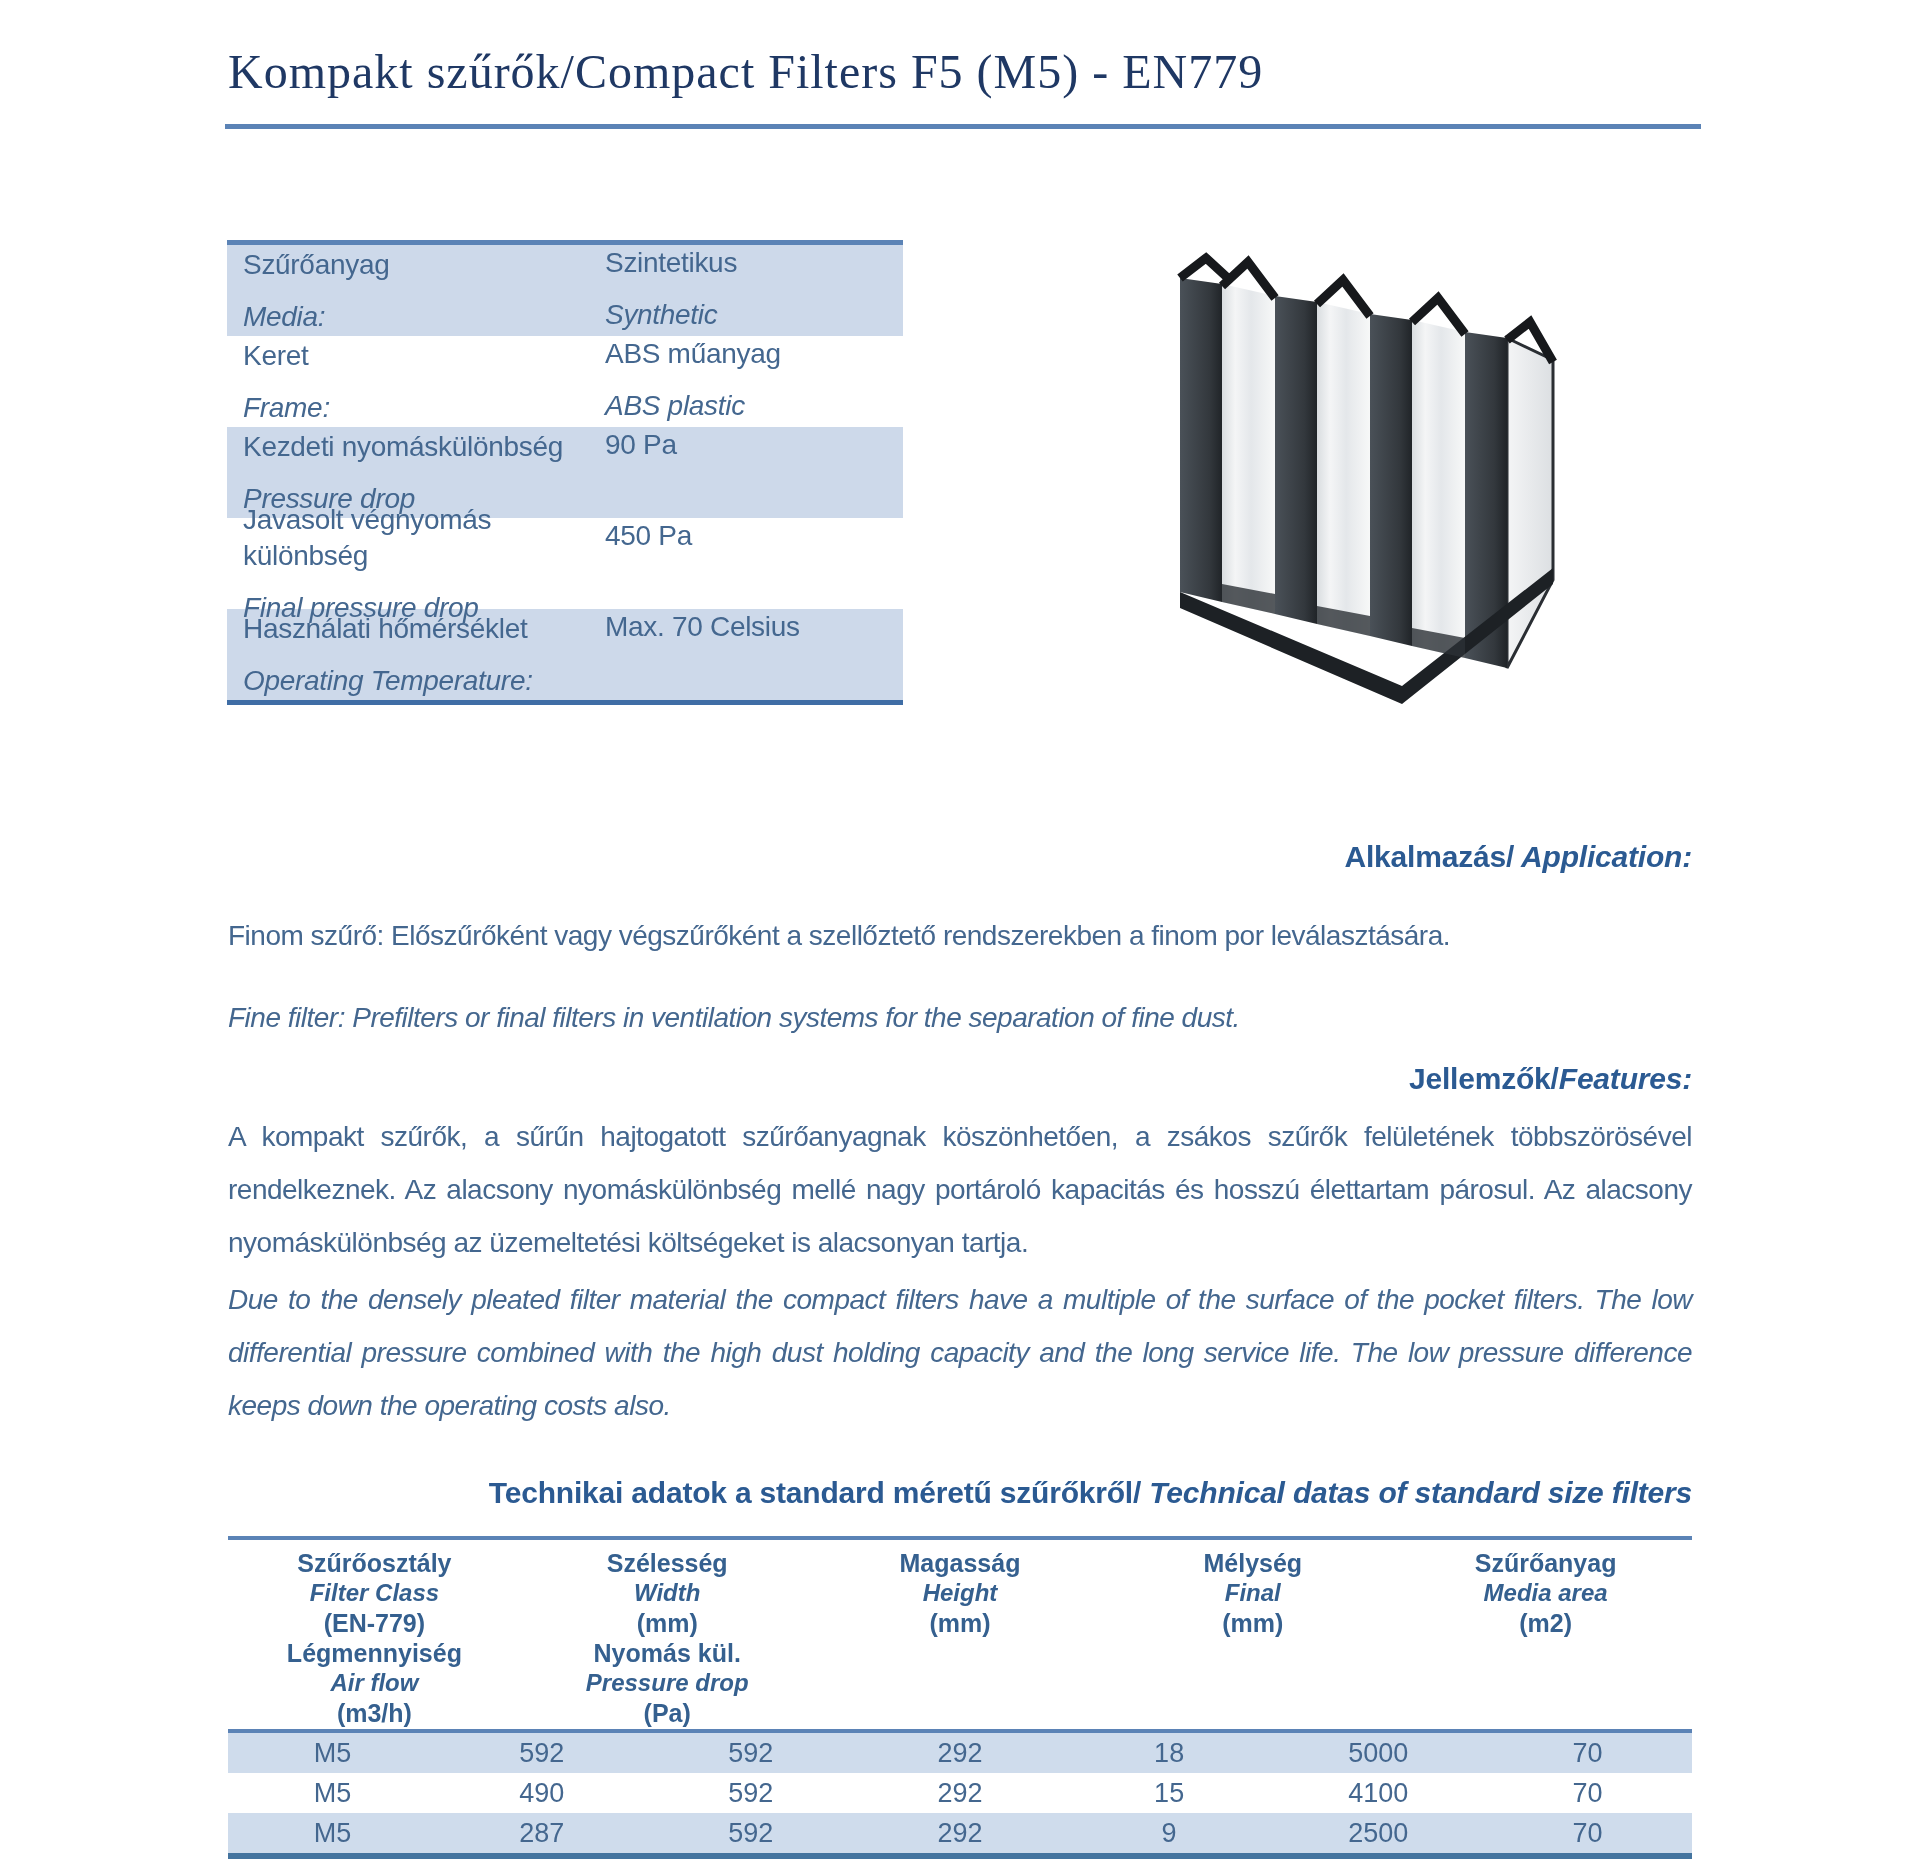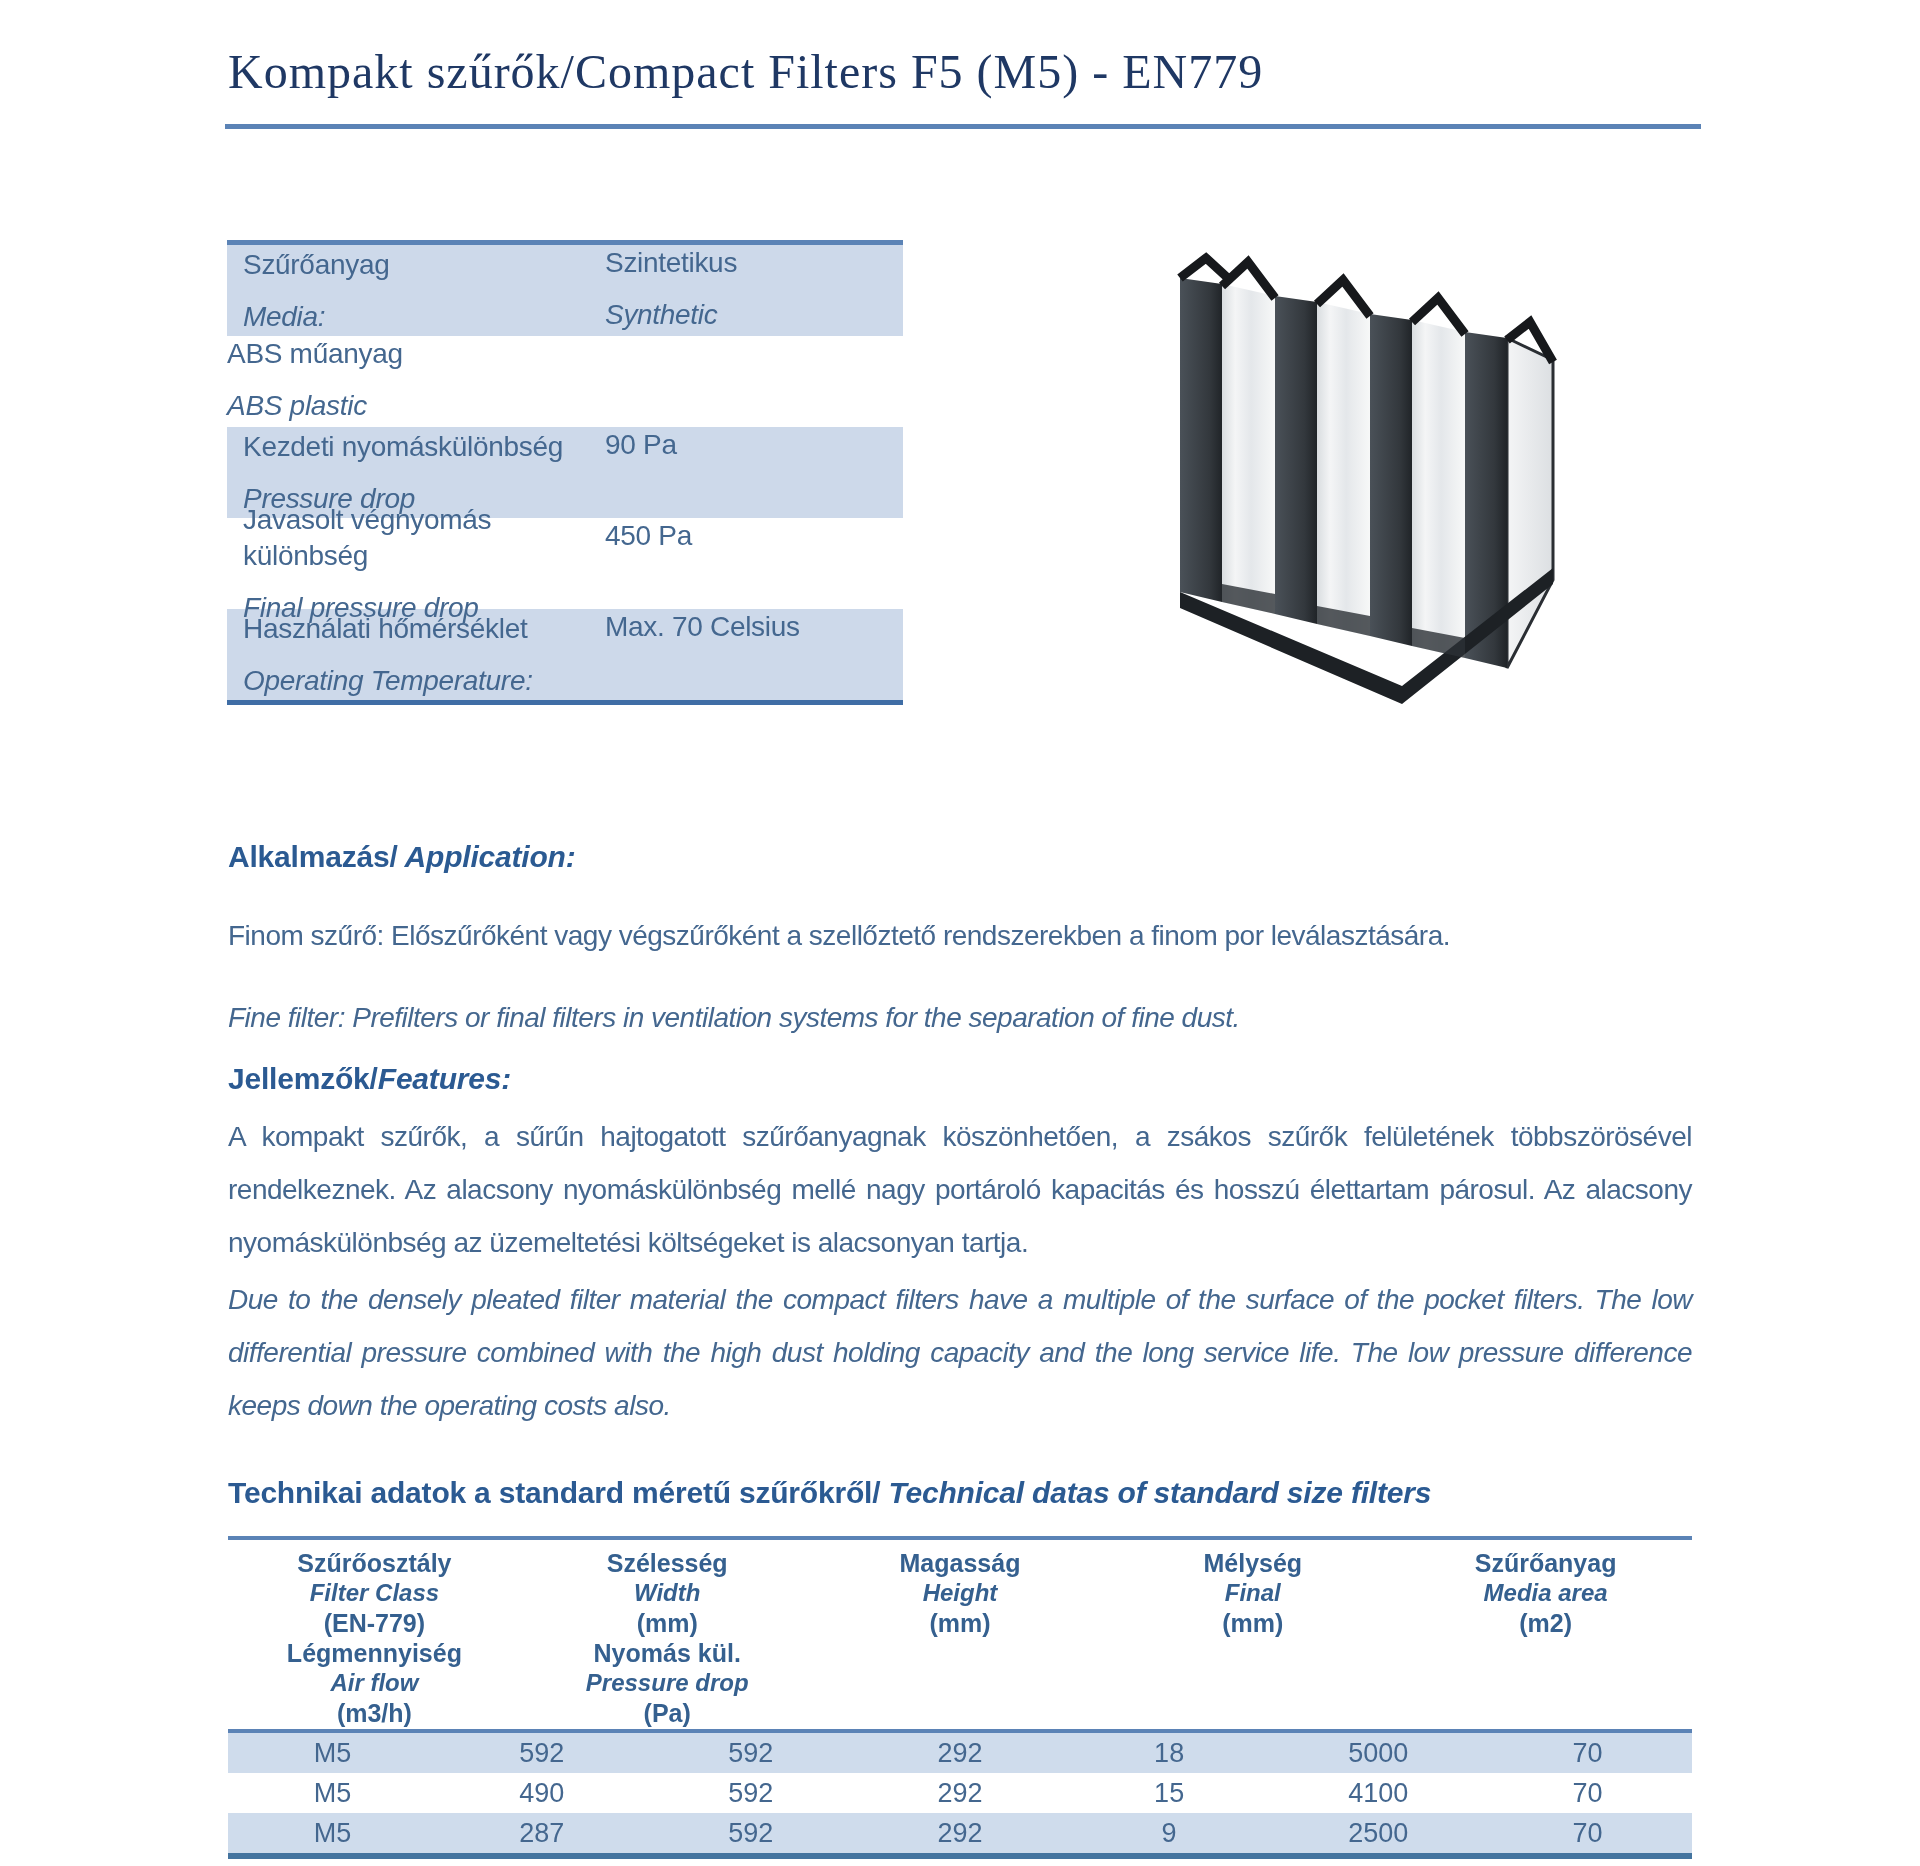--- a/index.html
+++ b/index.html
@@ -28,21 +28,21 @@
   .spec-value{flex:1;display:flex;flex-direction:column;}
   .spec-value span{line-height:36px;}
   .it{font-style:italic;margin-top:16px;}
 
   
   .product{position:absolute;left:1170px;top:250px;width:398px;height:462px;}
   .product svg{width:100%;height:100%;display:block;}
 
   
   .sec{position:absolute;left:228px;width:1464px;color:#44678f;}
-  .sec h2{margin:0;font-size:30px;font-weight:700;color:#2b5a92;letter-spacing:-0.2px;}
+  .sec h2{margin:0;font-size:30px;font-weight:700;color:#2b5a92;letter-spacing:-0.2px;text-align:right;}
   .sec p{font-size:28px;letter-spacing:-0.5px;color:#44678f;}
   .app{top:840px;}
   .app p{margin:42px 0 0;line-height:40px;}
   .feat{top:1062px;}
   .feat p{margin:14px 0 0;line-height:53px;text-align:justify;}
   .feat p.en{margin-top:4px;}
 
   
   .tech{top:1476px;}
   .t-table{margin-top:26px;border-bottom:6px solid #44749f;}
@@ -74,20 +74,24 @@
       <div class="spec-label">
         <span>Szűrőanyag</span>
         <span class="it">Media:</span>
       </div>
       <div class="spec-value">
         <span>Szintetikus</span>
         <span class="it">Synthetic</span>
       </div>
     </div>
     <div class="spec-row">
+      <div class="spec-label">
+        <span>Keret</span>
+        <span class="it">Frame:</span>
+      </div>
       <div class="spec-value">
         <span>ABS műanyag</span>
         <span class="it">ABS plastic</span>
       </div>
     </div>
     <div class="spec-row shade">
       <div class="spec-label">
         <span>Kezdeti nyomáskülönbség</span>
         <span class="it">Pressure drop</span>
       </div>

